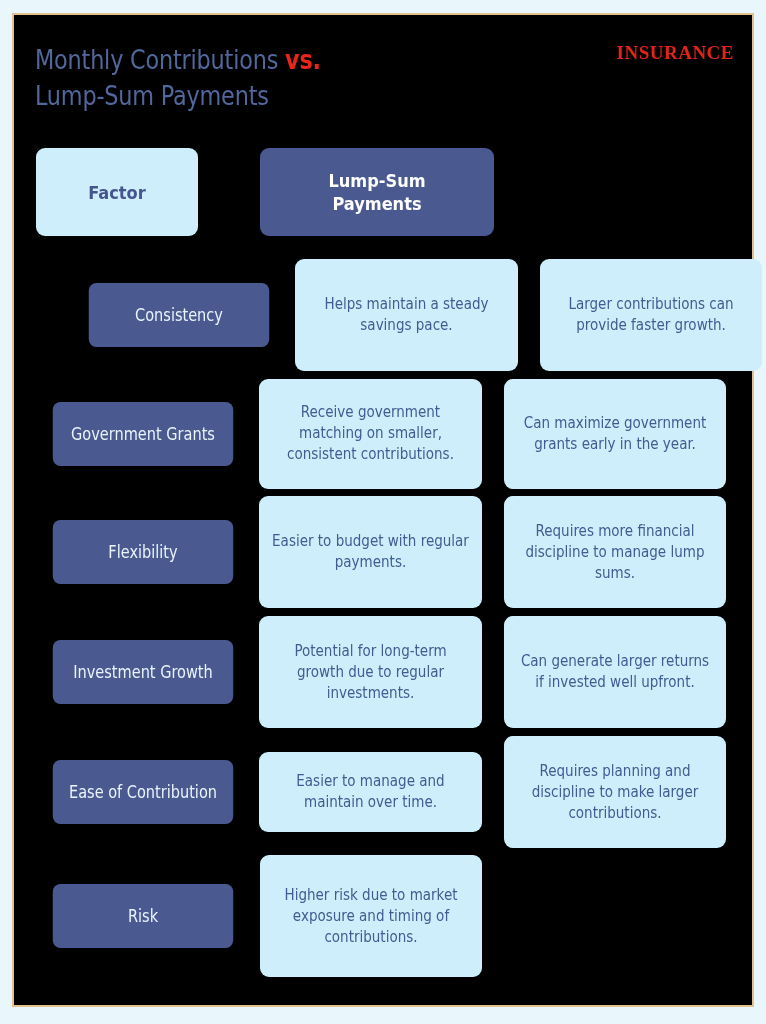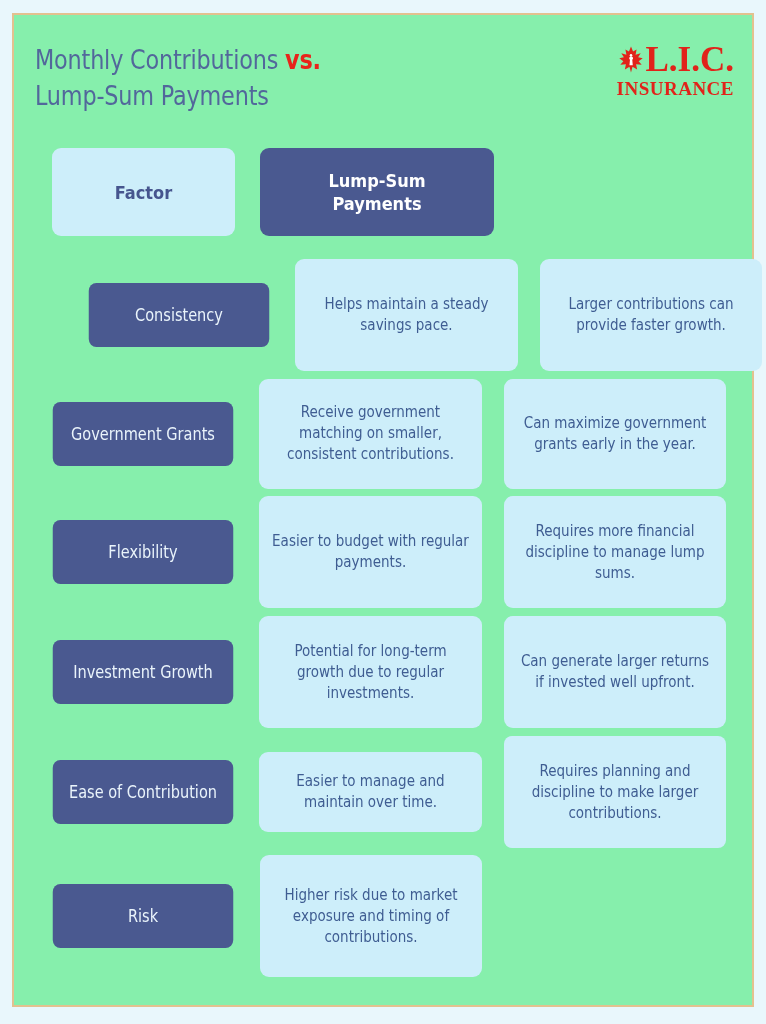--- a/index.html
+++ b/index.html
@@ -22,21 +22,21 @@
     background: #e9f7fc;
   }
   #frame {
     position: absolute;
     left: 12px;
     top: 13px;
     width: 742px;
     height: 994px;
     border: 2px solid #e3c18f;
     box-sizing: border-box;
-    background: #86efac;
+    background: #000000;
   }
 
   
   #header {
     position: absolute;
     left: 0; top: 0;
     width: 742px;
     height: 118px;
   }
   #title {
@@ -126,22 +126,22 @@
     text-align: center;
     height: 88px;
     box-sizing: border-box;
     font-family: "DejaVu Sans", sans-serif;
     font-weight: 700;
     font-size: 18px;
     line-height: 23px;
     font-stretch: condensed;
   }
   #head-factor {
-    margin-left: 38px;
-    width: 183px;
+    margin-left: 22px;
+    width: 162px;
     background: #cdeefa;
     color: #46558e;
   }
   #head-monthly {
     margin-left: 21px;
     width: 234px;
     background: #4a5990;
     color: #ffffff;
   }
   #head-lump {
@@ -198,30 +198,20 @@
 <div id="page">
   <div id="frame">
 
     <div id="header">
       <div id="title">
         <span>Monthly Contributions </span><span class="vs">vs.</span>
         <span class="l2">Lump-Sum Payments</span>
       </div>
 
       <div id="logo">
-        <div id="logo-top">
-          <span id="leaf">
-            <svg viewBox="0 0 100 110" width="26" height="28" xmlns="http://www.w3.org/2000/svg">
-              <path fill="#e1231a" d="M50 2 L58 22 L72 14 L68 34 L88 28 L78 44 L96 48 L80 60 L92 74 L70 72 L74 92 L56 82 L50 104 L44 82 L26 92 L30 72 L8 74 L20 60 L4 48 L22 44 L12 28 L32 34 L28 14 L42 22 Z"></path>
-              <path fill="#ffffff" d="M44 44 q6 -8 13 0 q3 6 -2 10 l2 22 h-13 l2 -22 q-5 -4 -2 -10 Z"></path>
-              <circle fill="#ffffff" cx="50" cy="36" r="5"></circle>
-            </svg>
-          </span>
-          <span id="logo-initials">L.I.C.</span>
-        </div>
         <div id="logo-word">INSURANCE</div>
       </div>
     </div>
 
     <div id="table">
 
       <div class="row" id="head-row">
         <div class="cell-factor">
           <div class="head-box" id="head-factor">Factor</div>
         </div>
@@ -284,21 +274,21 @@
       </div>
 
       <div class="row body-row" style="height:120px;">
         <div class="cell-factor pill-wrap">
           <div class="factor-pill">Ease of Contribution</div>
         </div>
         <div class="cell-monthly pill-wrap">
           <div class="desc-box" style="height:80px;">Easier to manage and maintain over time.</div>
         </div>
         <div class="cell-lump pill-wrap">
-          <div class="desc-box" style="height:112px;border-radius:8px;">Requires planning and discipline to make larger contributions.</div>
+          <div class="desc-box" style="height:112px;">Requires planning and discipline to make larger contributions.</div>
         </div>
       </div>
 
       <div class="row body-row" style="height:128px;">
         <div class="cell-factor pill-wrap">
           <div class="factor-pill">Risk</div>
         </div>
         <div class="cell-lump pill-wrap">
           <div class="desc-box" style="height:122px;">Higher risk due to market exposure and timing of contributions.</div>
         </div>

